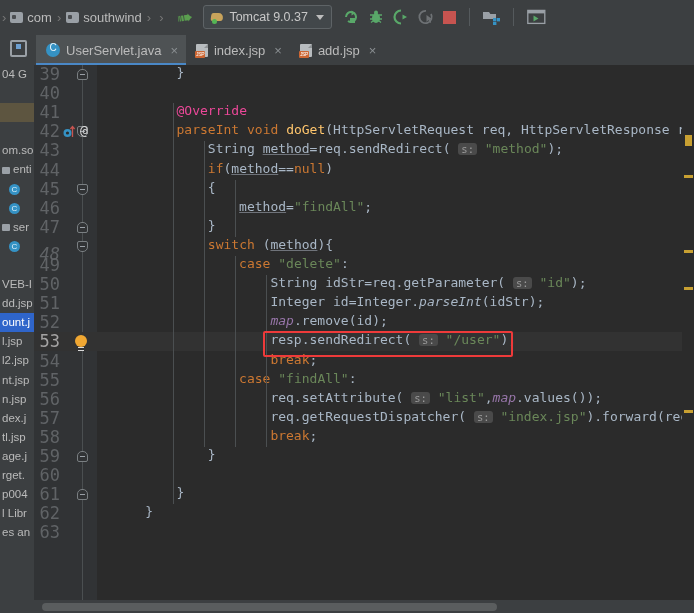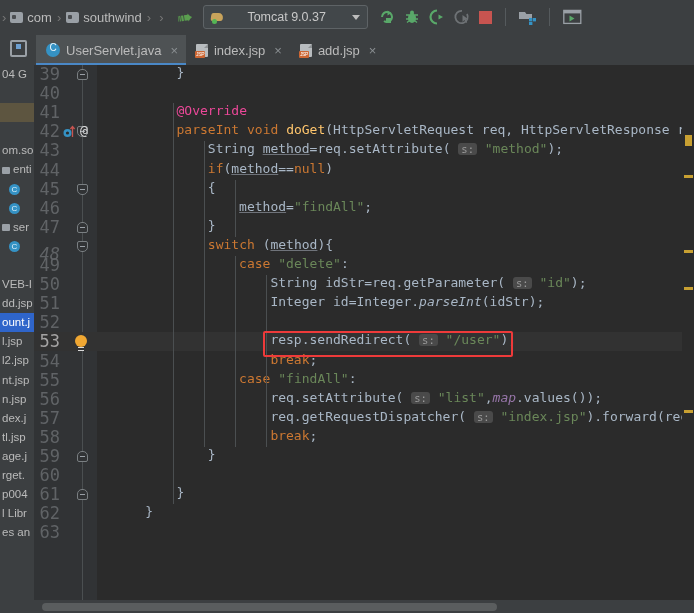--- a/index.html
+++ b/index.html
@@ -26,21 +26,21 @@
     width:14px;height:14px;border-radius:50%;background:#3592c4;flex:none;position:relative;
   }
   .class-ico:after{
     content:"C";position:absolute;left:0;right:0;top:-1px;text-align:center;
     font-size:10px;color:#e8f4fb;font-family:"Liberation Sans",sans-serif;
   }
   .arrow-back{color:#5a9e4f;font-size:19px;margin:0 6px 0 10px;transform:rotate(-8deg);}
 
   
   .runcfg{
-    display:flex;align-items:center;gap:22px;height:22px;padding:0 7px;
+    display:flex;align-items:center;gap:4px;height:22px;padding:0 7px;
     border:1px solid #5e6366;border-radius:3px;background:#42474a;color:#c8c8c8;font-size:12.5px;
   }
   .cat-ico{width:14px;height:12px;position:relative;flex:none;}
   .cat-ico .body{position:absolute;left:0;top:2px;width:12px;height:8px;background:#c8a35b;border-radius:2px 5px 2px 2px;transform:skewX(-8deg);}
   .cat-ico .dot{position:absolute;left:1px;bottom:-1px;width:5px;height:5px;border-radius:50%;background:#55b555;}
   .caret{width:0;height:0;border-left:4px solid transparent;border-right:4px solid transparent;border-top:5px solid #bdbdbd;margin-left:4px;}
 
   .tbicons{display:flex;align-items:center;gap:9px;margin-left:11px;}
   .tbsep{width:1px;height:18px;background:#555a5d;margin:0 4px;}
 
@@ -372,29 +372,30 @@
             <span style="position:absolute;left:17px;top:-2px;color:#d6d6d6;font-size:13px;font-family:'DejaVu Sans Mono',monospace;">@</span>
           </div>
           <div class="bulb" style="left: 41px; top: 270.4px;"></div>
         </div>
     </div>
     <div class="codearea" id="codearea">
         <div class="code" style="top: 0px; left: 79.56px;"><span class="type">}</span></div>
         <div class="code" style="top: 19.1px; left: 17px;"></div>
         <div class="code" style="top: 38.2px; left: 79.56px;"><span class="anno">@Override</span></div>
         <div class="code" style="top: 57.3px; left: 79.56px;"><span class="kw">parseInt </span><span class="kw">void </span><span class="fn">doGet</span><span class="type">(HttpServletRequest req, HttpServletResponse resp) </span></div>
-        <div class="code" style="top: 76.4px; left: 110.84px;"><span class="type">String </span><span class="ul">method</span><span class="type">=req.setAttribute( </span><span class="hintbox">s:</span><span class="type"> </span><span class="str">"method"</span><span class="type">);</span></div>
+        <div class="code" style="top: 76.4px; left: 110.84px;"><span class="type">String </span><span class="ul">method</span><span class="type">=req.sendRedirect( </span><span class="hintbox">s:</span><span class="type"> </span><span class="str">"method"</span><span class="type">);</span></div>
         <div class="code" style="top: 95.5px; left: 110.84px;"><span class="kw">if</span><span class="type">(</span><span class="ul">method</span><span class="type">==</span><span class="kw">null</span><span class="type">)</span></div>
         <div class="code" style="top: 114.6px; left: 110.84px;"><span class="type">{</span></div>
         <div class="code" style="top: 133.7px; left: 142.12px;"><span class="ul">method</span><span class="type">=</span><span class="str">"findAll"</span><span class="type">;</span></div>
         <div class="code" style="top: 152.8px; left: 110.84px;"><span class="type">}</span></div>
         <div class="code" style="top: 171.9px; left: 110.84px;"><span class="kw">switch </span><span class="type">(</span><span class="ul">method</span><span class="type">){</span></div>
         <div class="code" style="top: 191px; left: 142.12px;"><span class="kw">case </span><span class="str">"delete"</span><span class="type">:</span></div>
         <div class="code" style="top: 210.1px; left: 173.4px;"><span class="type">String idStr=req.getParameter( </span><span class="hintbox">s:</span><span class="type"> </span><span class="str">"id"</span><span class="type">);</span></div>
         <div class="code" style="top: 229.2px; left: 173.4px;"><span class="type">Integer id=Integer.</span><span class="stat">parseInt</span><span class="type">(idStr);</span></div>
+        <div class="code" style="top: 248.3px; left: 173.4px;"><span class="fld">map</span><span class="type">.remove(id);</span></div>
         <div class="curline-bg" style="top: 267.4px;"></div>
         <div class="code" style="top: 267.4px; left: 173.4px;"><span class="type">resp.sendRedirect( </span><span class="hintbox">s:</span><span class="type"> </span><span class="str">"/user"</span><span class="type">);</span></div>
         <div class="code" style="top: 286.5px; left: 173.4px;"><span class="kw">break</span><span class="type">;</span></div>
         <div class="code" style="top: 305.6px; left: 142.12px;"><span class="kw">case </span><span class="str">"findAll"</span><span class="type">:</span></div>
         <div class="code" style="top: 324.7px; left: 173.4px;"><span class="type">req.setAttribute( </span><span class="hintbox">s:</span><span class="type"> </span><span class="str">"list"</span><span class="type">,</span><span class="fld">map</span><span class="type">.values());</span></div>
         <div class="code" style="top: 343.8px; left: 173.4px;"><span class="type">req.getRequestDispatcher( </span><span class="hintbox">s:</span><span class="type"> </span><span class="str">"index.jsp"</span><span class="type">).forward(req,resp);</span></div>
         <div class="code" style="top: 362.9px; left: 173.4px;"><span class="kw">break</span><span class="type">;</span></div>
         <div class="code" style="top: 382px; left: 110.84px;"><span class="type">}</span></div>
         <div class="code" style="top: 401.1px; left: 17px;"></div>
         <div class="code" style="top: 420.2px; left: 79.56px;"><span class="type">}</span></div>

